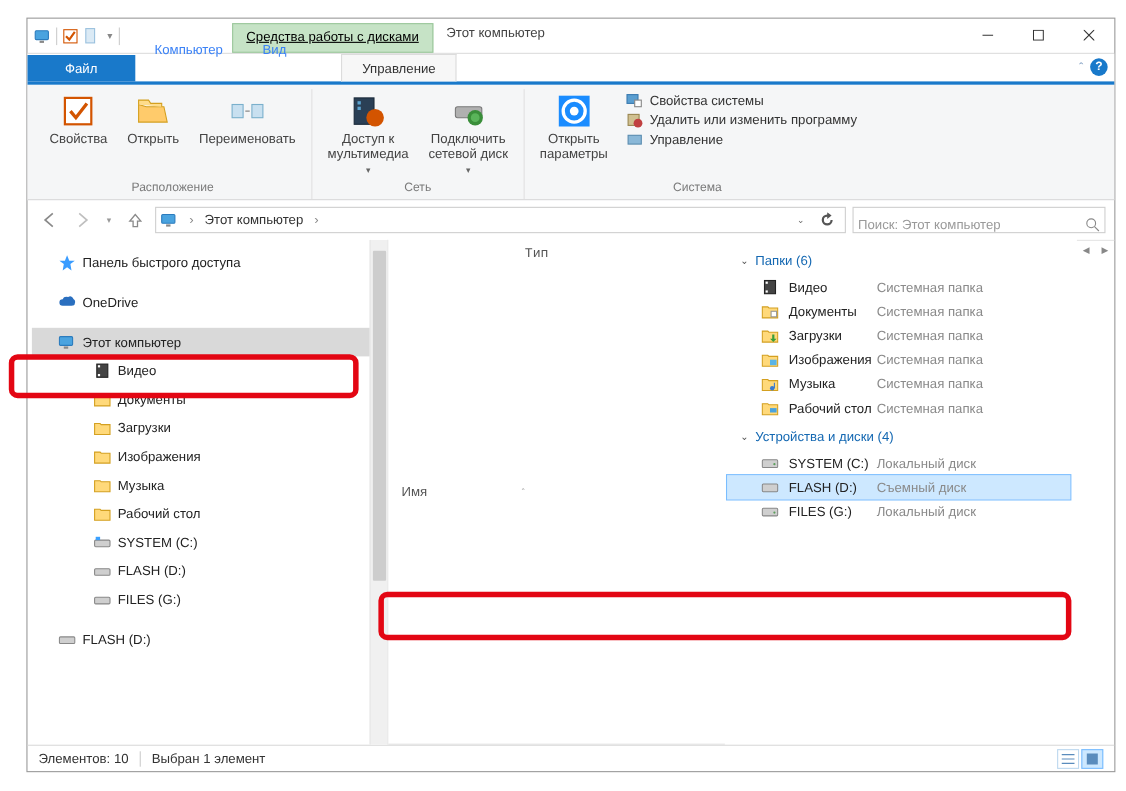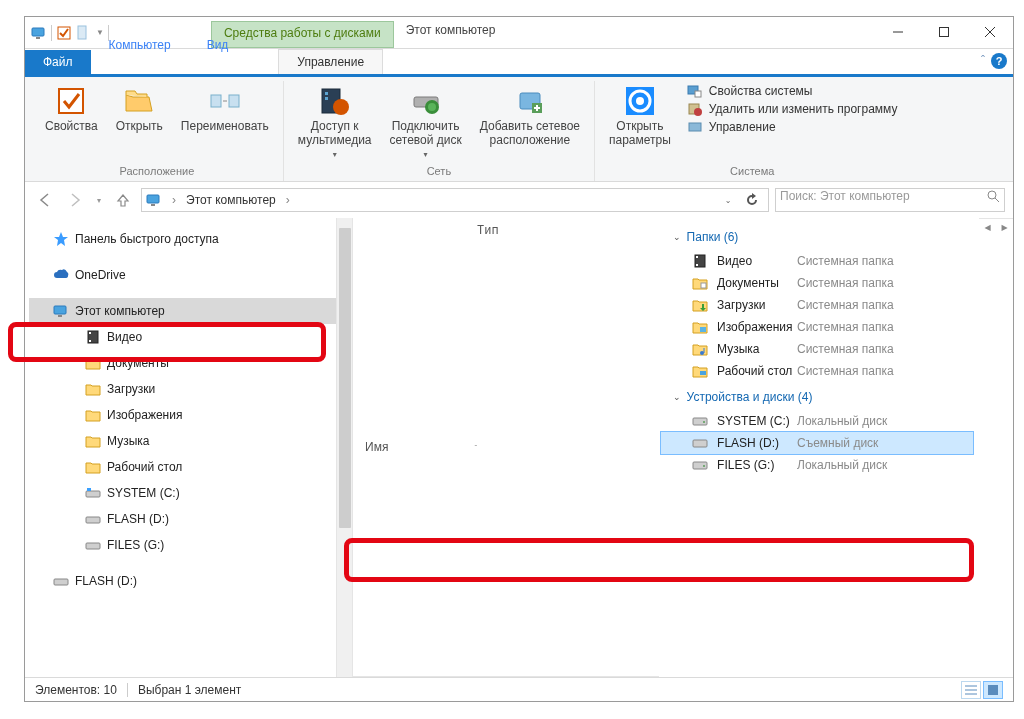--- a/index.html
+++ b/index.html
@@ -5,28 +5,28 @@
   * { box-sizing: border-box; margin: 0; padding: 0; font-family: "Segoe UI", Tahoma, sans-serif; font-size: 12px; }
   body { background: #fff; }
   .window { width: 1024px; height: 719px; background: #fff; position: relative; padding: 16px; }
   .frame { border: 1px solid #9a9a9a; width: 990px; height: 686px; margin-left: 8px; background: #fff; display: flex; flex-direction: column; }
 
   
   .titlebar { display: flex; align-items: stretch; height: 32px; border-bottom: 1px solid #dadada; }
   .quick-access { display: flex; align-items: center; gap: 4px; padding: 0 6px; }
   .qa-icon { width: 16px; height: 16px; display: inline-block; }
   .qa-sep { width:1px; background:#ccc; height:16px; }
-  .context-tab { padding: 4px 12px; background: #c6e3c6; color: #4d7c0f; border: 1px solid #9cc79c; margin-top: 4px; }
+  .context-tab { padding: 4px 12px; background: #c6e3c6; color: #000000; border: 1px solid #9cc79c; margin-top: 4px; text-decoration: underline; }
   .title-text { padding: 6px 12px; color: #444; flex: 1; }
   .winbtns { display: flex; margin-left: auto; }
   .winbtn { width: 46px; height: 30px; display: flex; align-items: center; justify-content: center; color: #333; }
 
   
   .ribbontabs { display: flex; align-items: flex-end; height: 28px; background: #fff; padding-left: 0; border-bottom: 3px solid #1979ca; position: relative; }
-  .tab-file { background: #1979ca; color: #fff; padding: 5px 18px; }
+  .tab-file { background: #1979ca; color: #fff; padding: 5px 34px; }
   .tab { padding: 22px 18px; color: #3b82f6; }
   .tab-sub { padding: 5px 18px; color: #333; background: #f7f7f7; border: 1px solid #dcdcdc; border-bottom: none; margin-left: 32px; }
   .collapse { position: absolute; right: 6px; top: 4px; display: flex; gap: 6px; align-items: center; }
   .help-icon { width: 16px; height: 16px; border-radius: 50%; background: #1979ca; color: #fff; display: flex; align-items: center; justify-content: center; font-size: 11px; font-weight: bold; }
 
   
   .ribbon { display: flex; background: #f5f6f7; border-bottom: 1px solid #dadada; padding: 4px 6px 0; min-height: 98px; }
   .group { display: flex; flex-direction: column; align-items: center; padding: 0 8px; border-right: 1px solid #e2e2e2; }
   .group:last-child { border-right: none; }
   .group-row { display: flex; gap: 6px; }
@@ -38,21 +38,21 @@
   .smallicon { width: 16px; height: 16px; display: inline-flex; align-items: center; justify-content: center; }
 
   
   .addressrow { display: flex; align-items: center; gap: 6px; padding: 6px 8px; }
   .navbtn { width: 24px; height: 24px; display: flex; align-items: center; justify-content: center; color: #8a8a8a; }
   .addrbar { flex: 1; display: flex; align-items: center; border: 1px solid #cfcfcf; height: 24px; padding: 0 4px; gap: 6px; }
   .addrseg { color: #333; }
   .addrchev { color: #888; padding: 0 4px; }
   .addr-right { margin-left: auto; display: flex; }
   .addr-right .navbtn { color: #555; }
-  .searchbox { width: 230px; height: 24px; border: 1px solid #cfcfcf; padding: 0 4px; display: flex; align-items: flex-start; color: #9a9a9a; }
+  .searchbox { width: 230px; height: 24px; border: 1px solid #cfcfcf; padding: 0 4px; display: flex; align-items: flex-end; color: #9a9a9a; }
   .searchbox .s-icon { margin-left: auto; }
 
   
   .body { flex: 1; display: flex; min-height: 0; }
   .navpane { width: 328px; border-right: 1px solid #e5e5e5; padding: 8px 0 8px 4px; overflow: hidden; position: relative; }
   .navscroll { position: absolute; right: -1px; top: 0; bottom: 0; width: 17px; background: #f0f0f0; border-left: 1px solid #e5e5e5; }
   .navscroll-thumb { position: absolute; top: 10px; left: 2px; right: 2px; height: 300px; background: #cdcdcd; border-radius: 1px; }
   .navitem { display: flex; align-items: center; gap: 6px; padding: 5px 4px 5px 24px; color: #222; }
   .navitem.child { padding-left: 56px; }
   .navitem.selected { background: #d9d9d9; }
@@ -209,32 +209,20 @@
                 <svg width="32" height="32">
                   <rect x="4" y="12" width="24" height="10" rx="2" fill="#b0b0b0" stroke="#7a7a7a"></rect>
                   <circle cx="22" cy="22" r="7" fill="#3a8e3a"></circle>
                   <circle cx="22" cy="22" r="4" fill="#5ab45a"></circle>
                 </svg>
               </span>
             <span style="white-space:pre-line">Подключить
 сетевой диск</span>
             <span style="font-size:8px;color:#666">▾</span>
           </div>
-          <div class="bigbtn">
-            <span class="bigicon">
-                <svg width="32" height="32">
-                  <rect x="6" y="8" width="20" height="16" rx="2" fill="#7ab6e0" stroke="#4a8cbd"></rect>
-                  <rect x="18" y="18" width="10" height="10" fill="#5a9e5a"></rect>
-                  <line x1="23" y1="20" x2="23" y2="26" stroke="#fff" stroke-width="2"></line>
-                  <line x1="20" y1="23" x2="26" y2="23" stroke="#fff" stroke-width="2"></line>
-                </svg>
-              </span>
-            <span style="white-space:pre-line">Добавить сетевое
-расположение</span>
-          </div>
         </div>
         <div class="group-label">Сеть</div>
       </div>
 
       <div class="group">
         <div class="group-row">
           <div class="bigbtn">
             <span class="bigicon">
                 <svg width="32" height="32">
                   <rect x="2" y="2" width="28" height="28" fill="#1a8cff"></rect>

